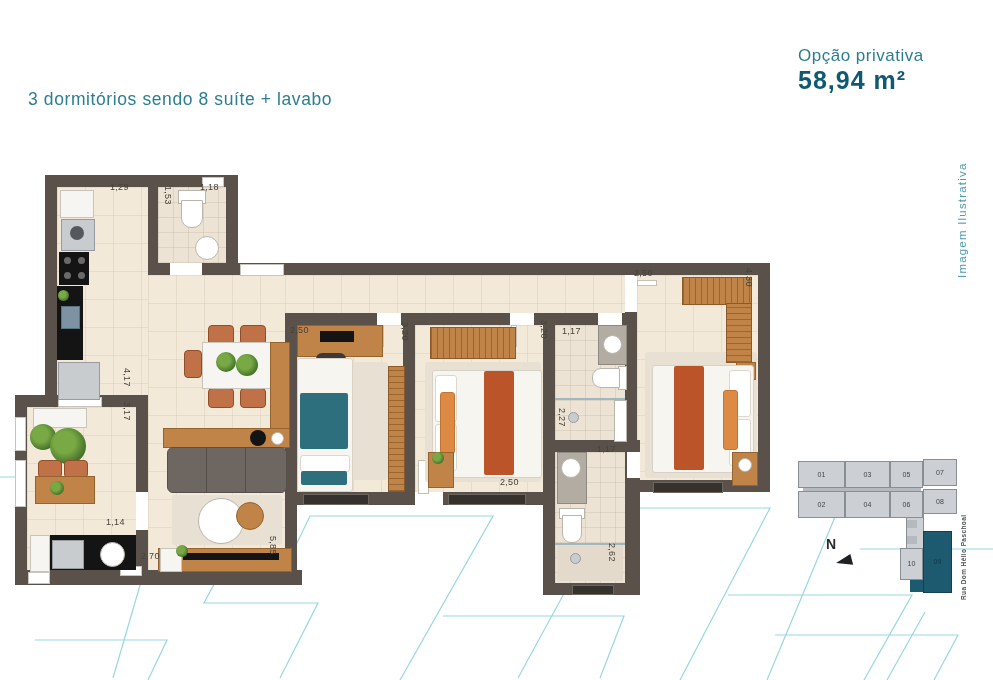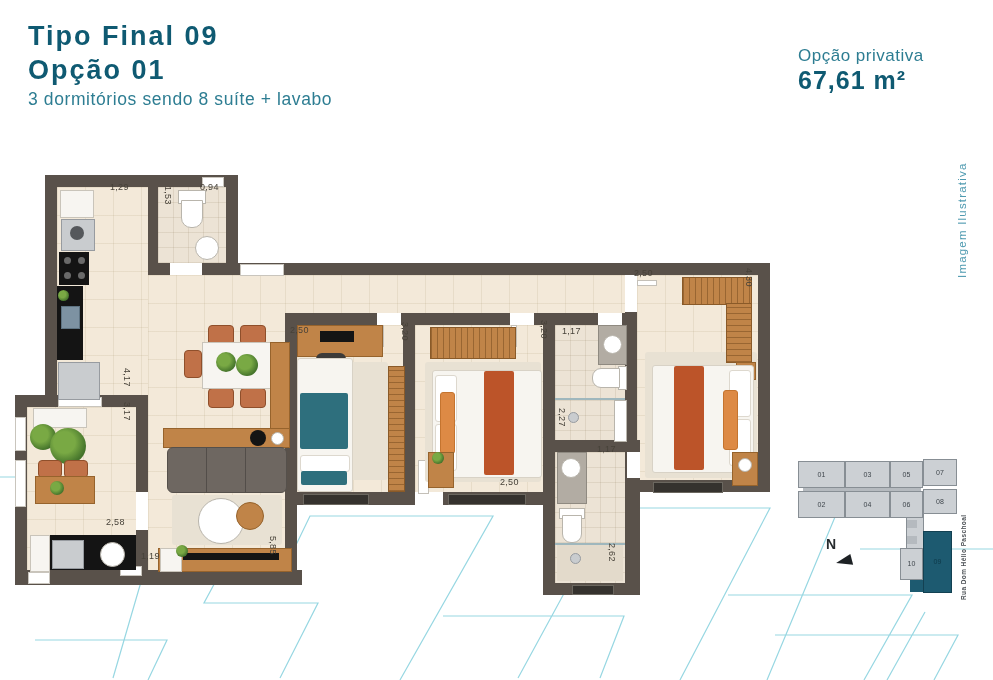--- a/index.html
+++ b/index.html
@@ -81,27 +81,23 @@
              M443,616 L624,616 L600,678
              M567,588 L518,678
              M633,508 L770,508 L680,680
              M728,595 L912,595 L864,680
              M835,517 L767,680
              M775,635 L958,635 L934,680
              M925,612 L887,680
              M860,549 L993,549" stroke="#97d7e2" stroke-width="1.2" fill="none"></path>
   </svg>
 
-  <div class="title">
-    <div>Tipo Final 09</div>
-    <div>Opção 01</div>
-  </div>
   <div class="subtitle">3 dormitórios sendo 8 suíte + lavabo</div>
   <div class="area-label">Opção privativa</div>
-  <div class="area-value">67,61 m²</div>
+  <div class="area-value">58,94 m²</div>
   <div class="watermark">Imagem Ilustrativa</div>
 
   <div>
 
     <div class="fl" style="left:57px;top:187px;width:91px;height:220px;"></div>
     <div class="flb" style="left:158px;top:187px;width:68px;height:76px;"></div>
     <div class="fl" style="left:148px;top:275px;width:137px;height:295px;"></div>
     <div class="fl" style="left:285px;top:275px;width:340px;height:38px;"></div>
     <div class="fl" style="left:297px;top:325px;width:106px;height:167px;"></div>
     <div class="fl" style="left:415px;top:325px;width:128px;height:167px;"></div>
@@ -261,25 +257,25 @@
     <div class="f round porc" style="left:561px;top:458px;width:18px;height:18px;"></div>
     <div class="f porc" style="left:559px;top:508px;width:24px;height:9px;"></div>
     <div class="f porc" style="left:562px;top:515px;width:18px;height:26px;border-radius:0 0 9px 9px;"></div>
     <div class="f glass" style="left:555px;top:543px;width:70px;height:2px;"></div>
     <div class="f" style="left:557px;top:545px;width:66px;height:36px;background:#e3dacb;"></div>
     <div class="f round appl" style="left:570px;top:553px;width:9px;height:9px;"></div>
 
     <div>
         <span class="dim" style="left: 110px; top: 182px;">1,29</span>
         <span class="dim dimv" style="left: 163px; top: 186px;">1,53</span>
-        <span class="dim" style="left: 200px; top: 182px;">0,94</span>
+        <span class="dim" style="left: 200px; top: 182px;">1,18</span>
         <span class="dim dimv" style="left: 122px; top: 368px;">4,17</span>
         <span class="dim dimv" style="left: 122px; top: 402px;">3,17</span>
-        <span class="dim" style="left: 106px; top: 517px;">2,58</span>
-        <span class="dim" style="left: 141px; top: 551px;">1,19</span>
+        <span class="dim" style="left: 106px; top: 517px;">1,14</span>
+        <span class="dim" style="left: 141px; top: 551px;">2,70</span>
         <span class="dim dimv" style="left: 268px; top: 536px;">5,85</span>
         <span class="dim" style="left: 290px; top: 325px;">2,50</span>
         <span class="dim dimv" style="left: 400px; top: 322px;">3,20</span>
         <span class="dim dimv" style="left: 539px; top: 320px;">3,20</span>
         <span class="dim" style="left: 562px; top: 326px;">1,17</span>
         <span class="dim dimv" style="left: 557px; top: 408px;">2,27</span>
         <span class="dim" style="left: 634px; top: 268px;">2,50</span>
         <span class="dim dimv" style="left: 744px; top: 268px;">4,30</span>
         <span class="dim" style="left: 500px; top: 477px;">2,50</span>
         <span class="dim" style="left: 597px; top: 444px;">1,17</span>

